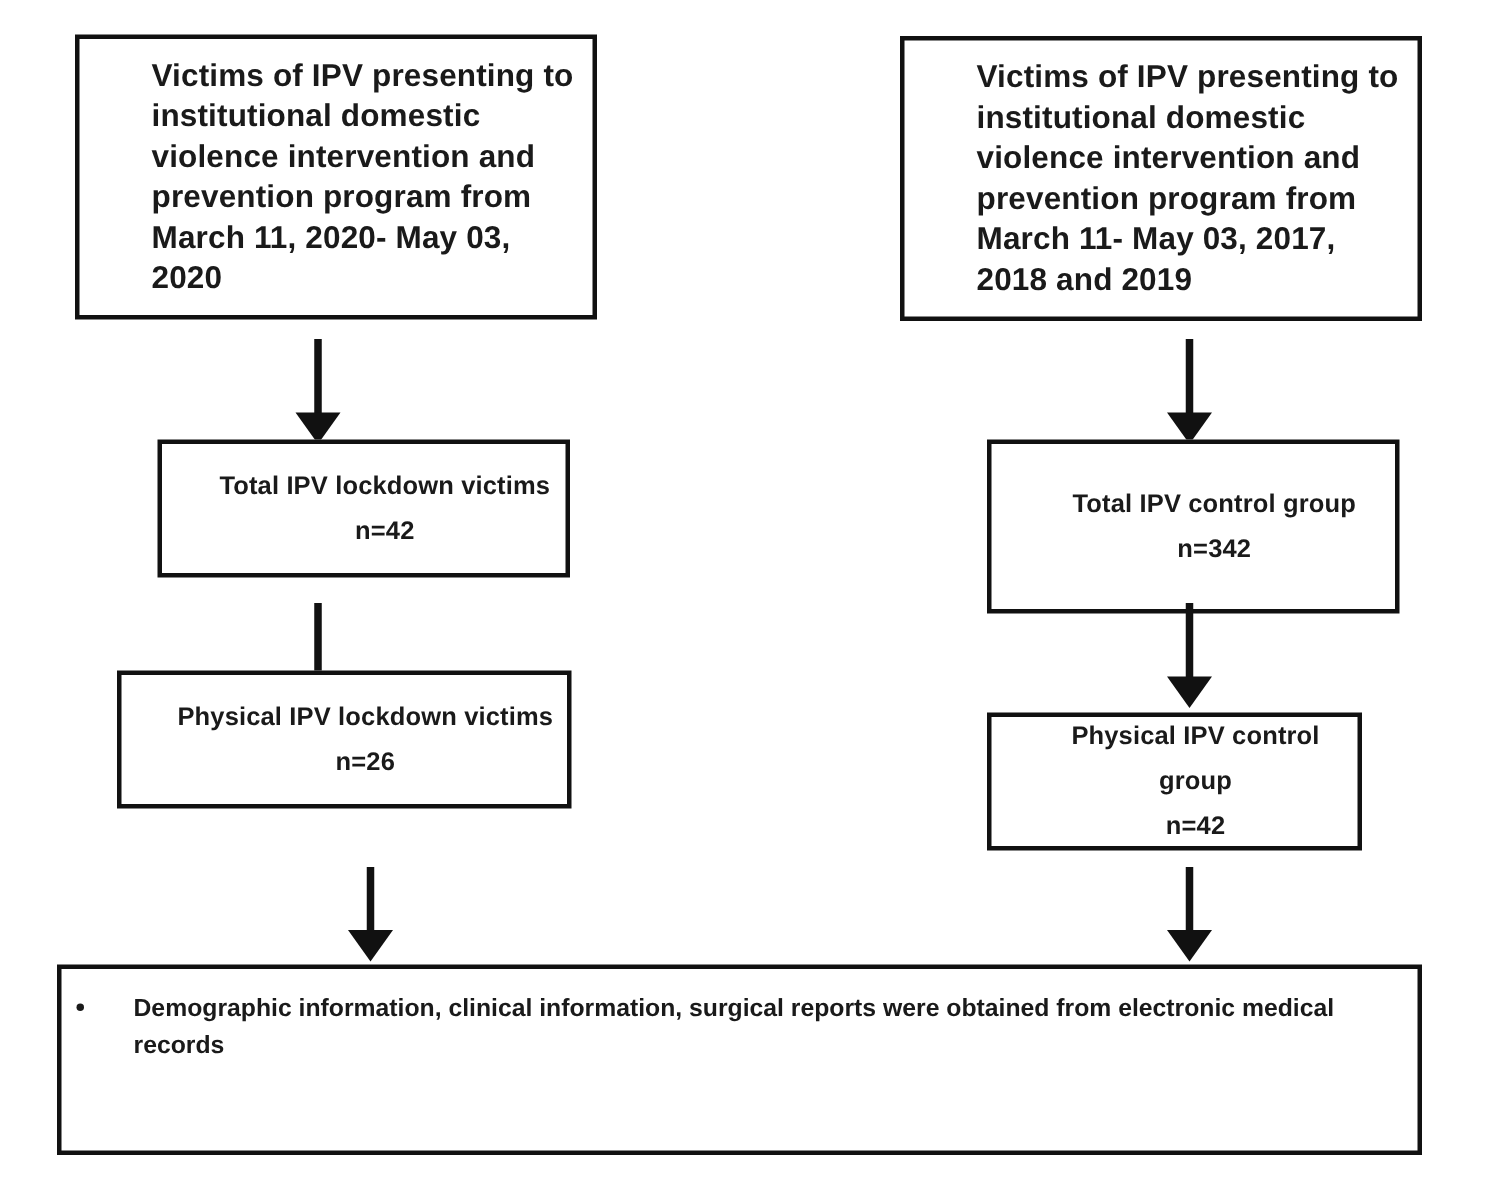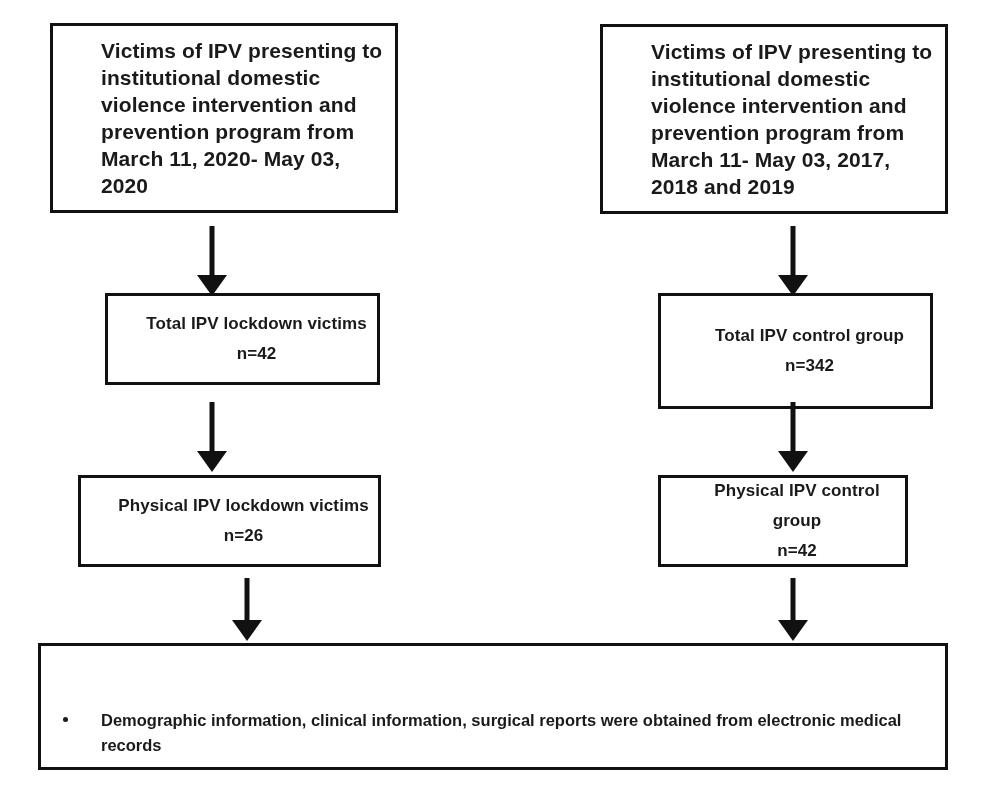--- a/index.html
+++ b/index.html
@@ -43,23 +43,22 @@
   }
   
   .mid-box .box-text {
     font-size: 17px;
     line-height: 30px;
     text-align: center;
     white-space: pre-line;
   }
   
   .bullet-box {
-    justify-content: flex-end;
+    justify-content: flex-start;
     padding-top: 14px;
-    padding-left: 12px;
   }
   .bullet-list {
     list-style: none;
     margin: 0;
     padding: 0 18px 0 0;
   }
   .bullet-item {
     position: relative;
     font-size: 16.5px;
     line-height: 25px;
@@ -138,21 +137,21 @@
   <div class="arrow" style="left:195px; top:402px; height:70px;">
     <div class="shaft" style="height:50px;"></div>
     <div class="head"></div>
   </div>
 
   <div class="arrow" style="left:776px; top:402px; height:70px;">
     <div class="shaft" style="height:50px;"></div>
     <div class="head"></div>
   </div>
 
-  <div class="box mid-box" style="left:78px; top:475px; width:303px; height:92px;">
+  <div class="box mid-box" style="left:78px; top:447px; width:303px; height:92px;">
     <div class="box-text">Physical IPV lockdown victims</div>
     <div class="box-text">n=26</div>
   </div>
 
   <div class="box mid-box" style="left:658px; top:475px; width:250px; height:92px;">
     <div class="box-text">Physical IPV control group</div>
     <div class="box-text">n=42</div>
   </div>
 
   <div class="arrow" style="left:230px; top:578px; height:63px;">

